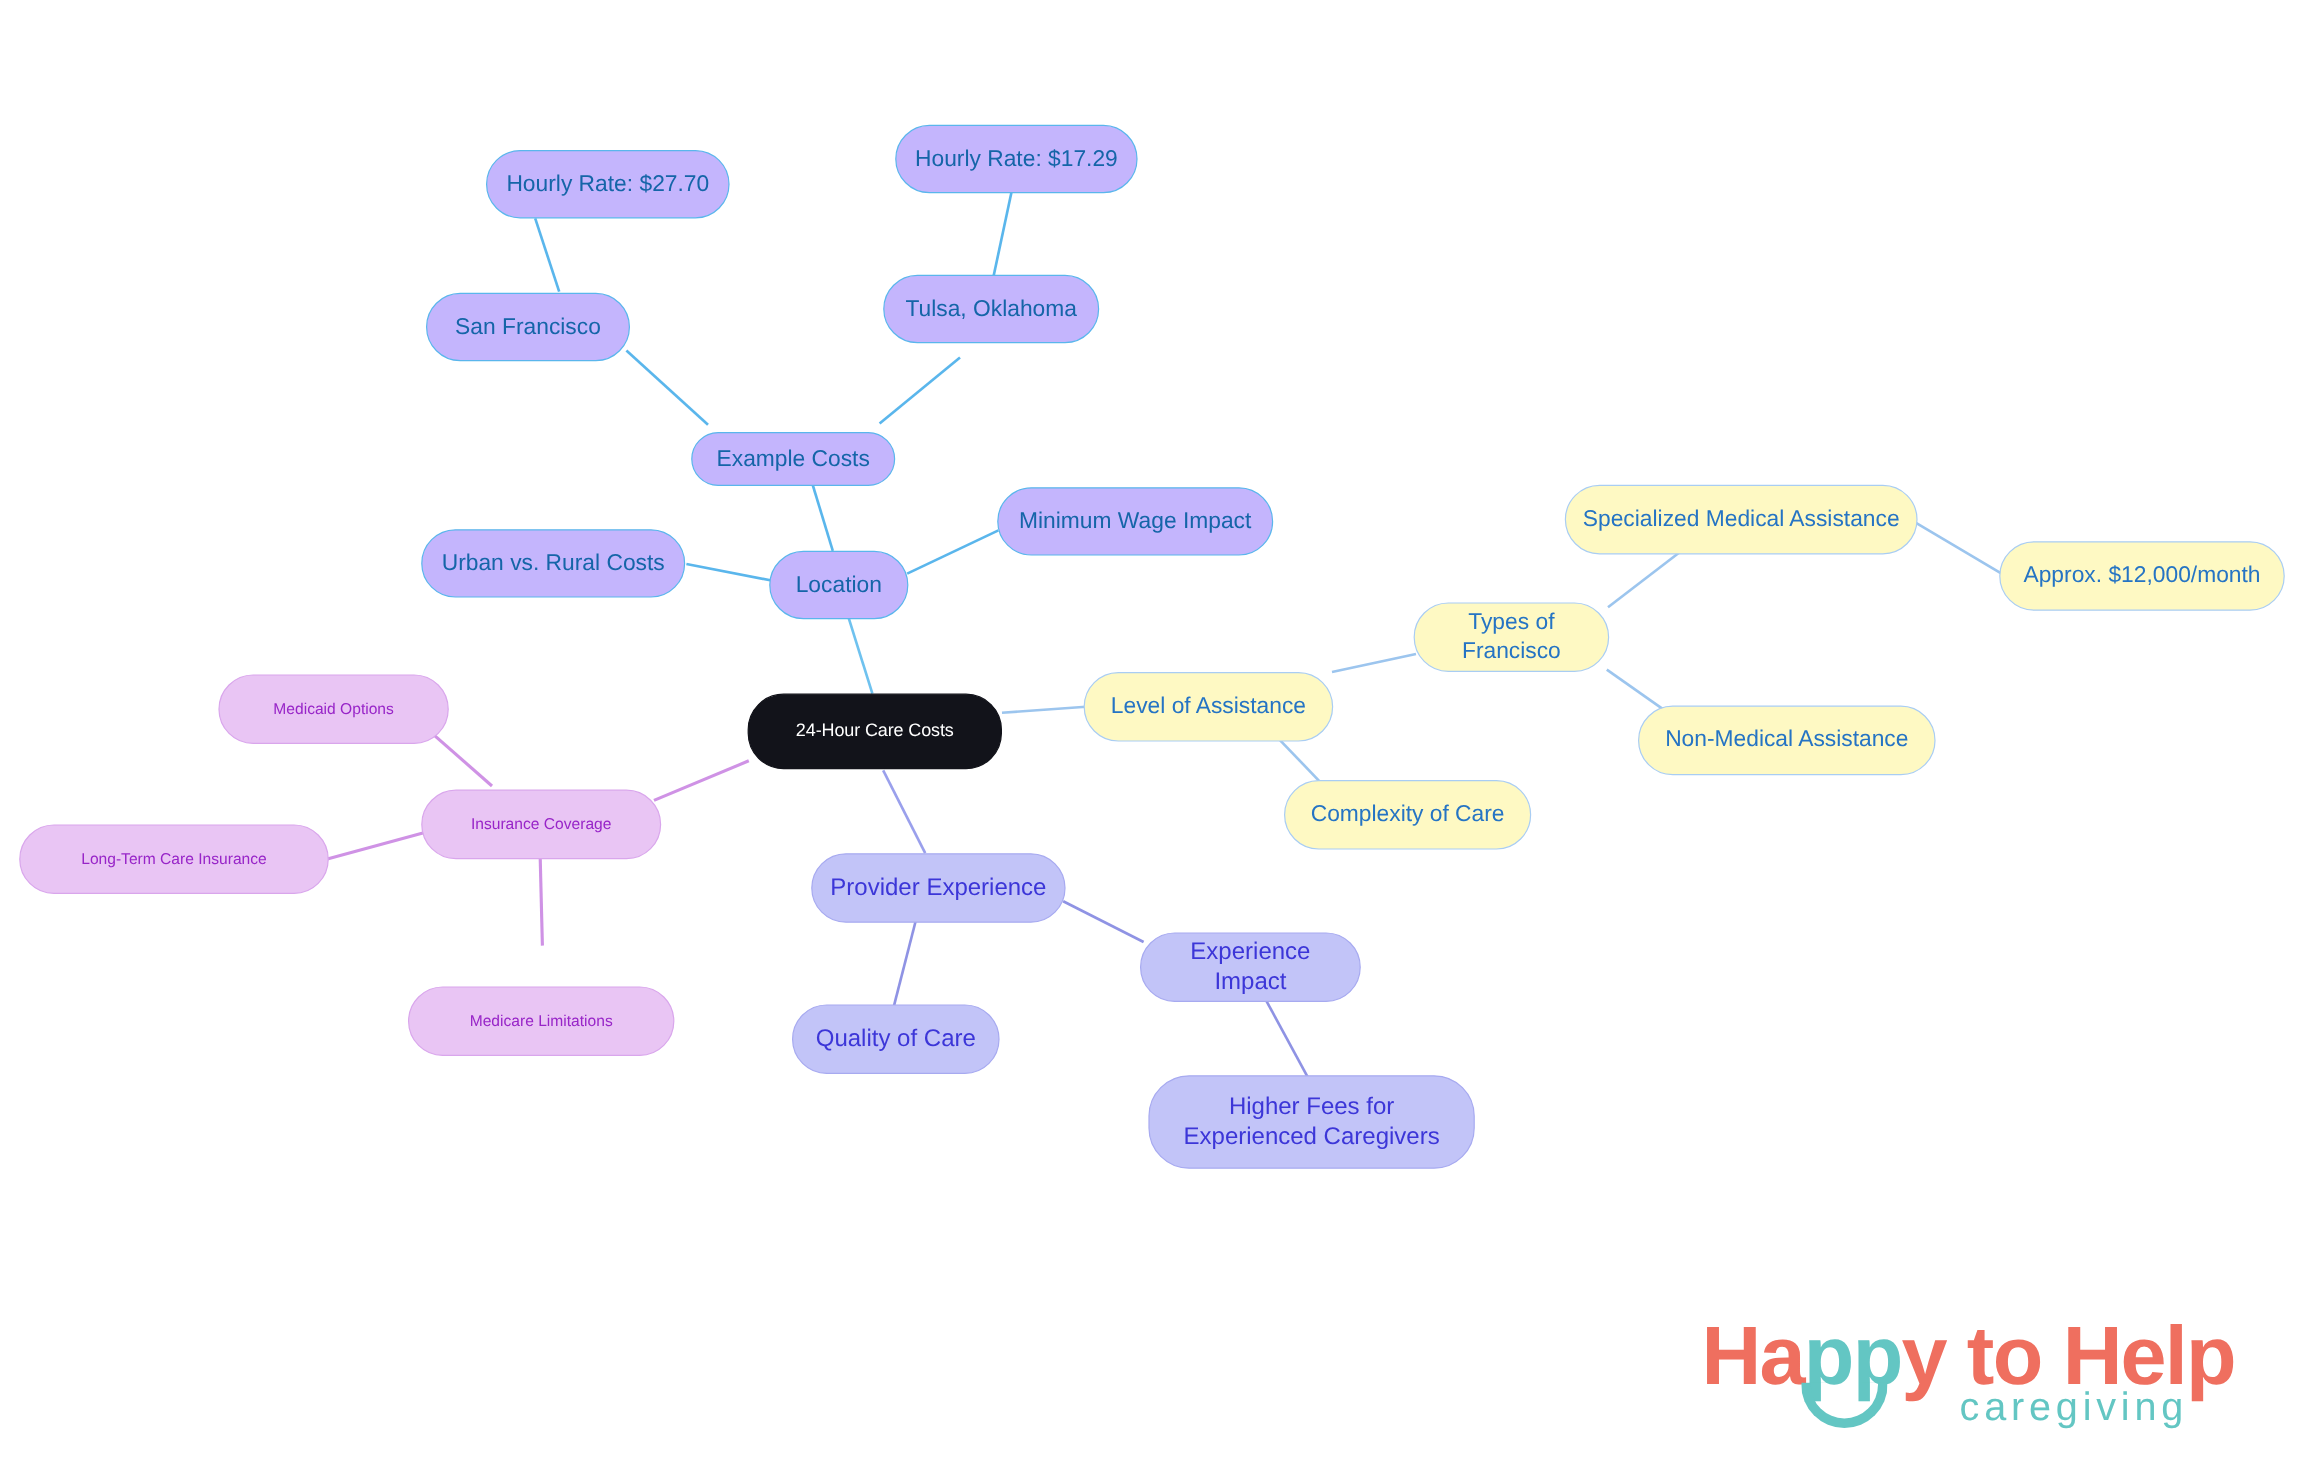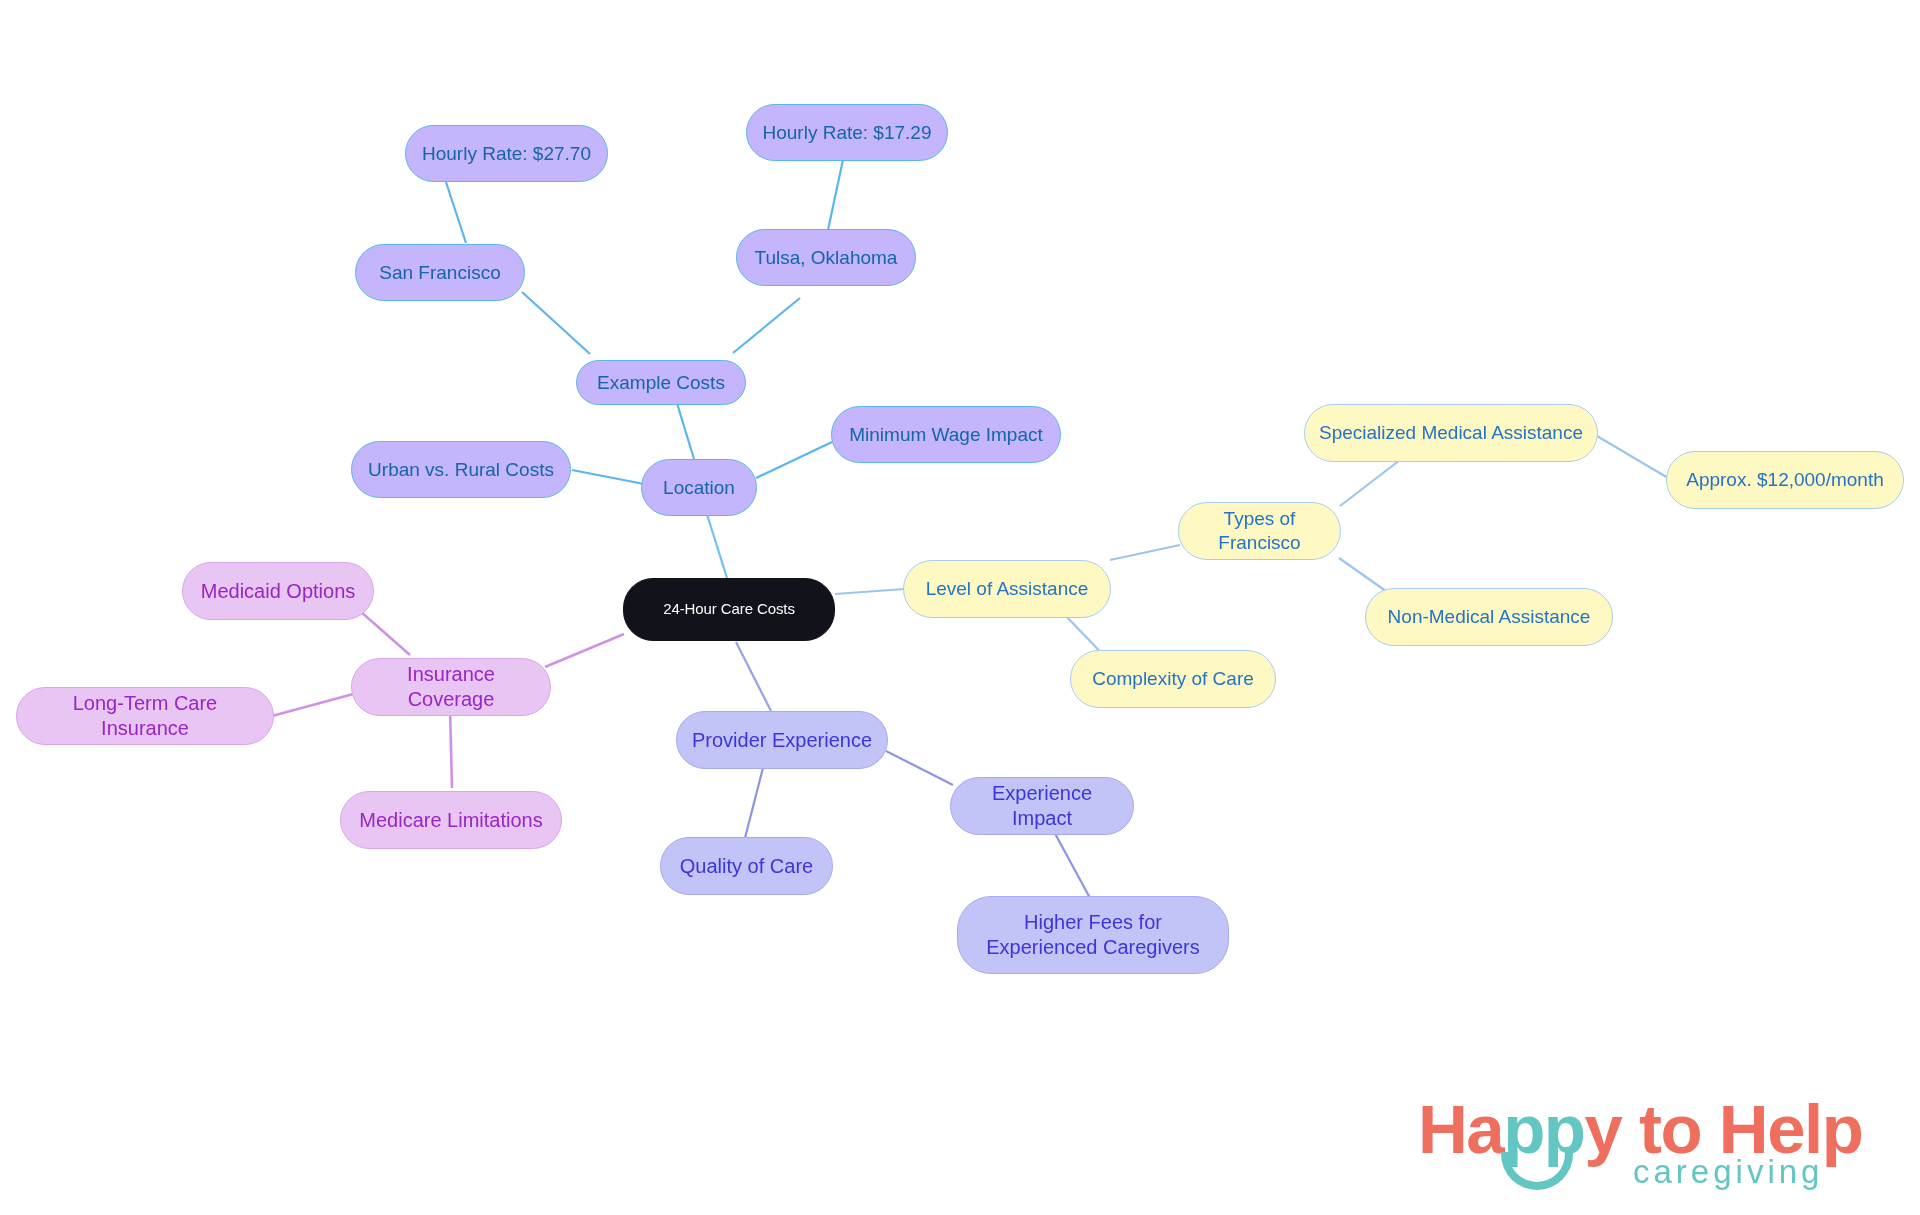--- a/index.html
+++ b/index.html
@@ -60,21 +60,21 @@
   .node.pale {
     background: #fef9c3;
     border-color: #a9cdf3;
     color: #2574c4;
     font-size: 19px;
   }
   .node.pink {
     background: #e9c5f4;
     border-color: #d9a6ec;
     color: #9825c8;
-    font-size: 20px;
+    font-size: 13px;
   }
   .node.violet {
     background: #c2c4f8;
     border-color: #a7aaf0;
     color: #3c36d8;
     font-size: 20px;
   }
   
   #logo {
     position: absolute;
@@ -223,21 +223,21 @@
   </div>
 
   <div class="node pink" style="left:182px; top:562px; width:192px; height:58px;">
     <span>Medicaid Options</span>
   </div>
 
   <div class="node pink" style="left:16px; top:687px; width:258px; height:58px;">
     <span>Long-Term Care Insurance</span>
   </div>
 
-  <div class="node pink" style="left:340px; top:791px; width:222px; height:58px;">
+  <div class="node pink" style="left:340px; top:822px; width:222px; height:58px;">
     <span>Medicare Limitations</span>
   </div>
 
   <div class="node violet" style="left:676px; top:711px; width:212px; height:58px;">
     <span>Provider Experience</span>
   </div>
 
   <div class="node violet" style="left:660px; top:837px; width:173px; height:58px;">
     <span>Quality of Care</span>
   </div>

